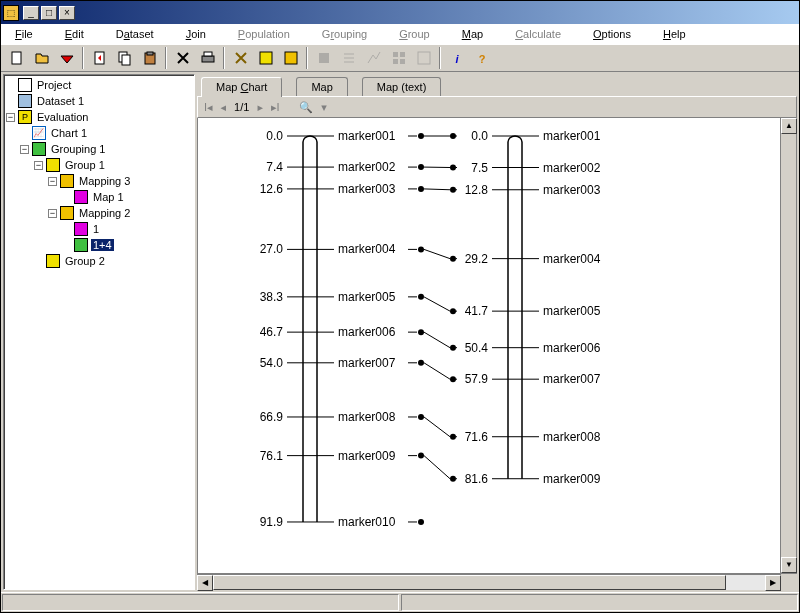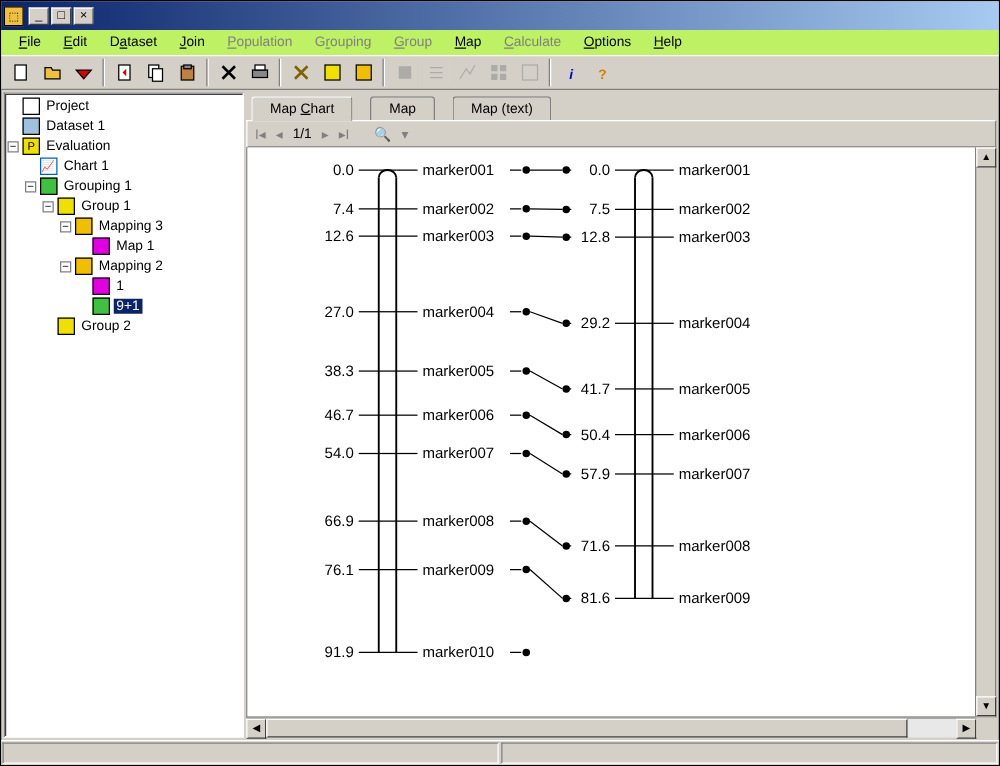--- a/index.html
+++ b/index.html
@@ -8,21 +8,21 @@
 .window { width: 800px; height: 613px; border: 1px solid #000; background: #d4d0c8; display: flex; flex-direction: column; }
 
 
 .titlebar { height: 23px; background: linear-gradient(to right, #0a246a, #a6caf0); display: flex; align-items: center; padding: 0 2px; color: #fff; }
 .titlebar .app-icon { width: 16px; height: 16px; background: #f0c040; border: 1px solid #000; margin-right: 4px; display: inline-flex; align-items: center; justify-content: center; font-size: 9px; color: #000; }
 .titlebar .title { flex: 1; font-weight: bold; font-size: 12px; }
 .titlebar .win-btns { display: flex; gap: 2px; }
 .titlebar .win-btn { width: 16px; height: 14px; background: #d4d0c8; border: 1px solid #fff; border-right-color: #404040; border-bottom-color: #404040; font-size: 10px; line-height: 12px; text-align: center; color: #000; font-family: Arial; }
 
 
-.menubar { height: 20px; background: #bef264; display: flex; align-items: center; padding: 0 6px; gap: 2px; }
+.menubar { height: 20px; background: #ffffff; display: flex; align-items: center; padding: 0 6px; gap: 16px; }
 .menubar .menu-item { padding: 2px 8px; cursor: default; }
 .menubar .menu-item.disabled { color: #808080; }
 .menubar .menu-item u { text-decoration: underline; }
 
 
 .toolbar { height: 28px; background: #d4d0c8; border-top: 1px solid #fff; border-bottom: 1px solid #808080; display: flex; align-items: center; padding: 0 4px; gap: 2px; }
 .toolbar .tb-btn { width: 23px; height: 22px; border: 1px solid #d4d0c8; display: flex; align-items: center; justify-content: center; }
 .toolbar .tb-sep { width: 2px; height: 22px; border-left: 1px solid #808080; border-right: 1px solid #fff; margin: 0 2px; }
 .toolbar .tb-btn svg { width: 16px; height: 16px; }
 .toolbar .tb-btn.disabled { opacity: 0.5; }
@@ -280,21 +280,21 @@
       <div class="tree-node">
           <span class="indent" style="width:56px"></span>
           <span class="spacer"></span>
           <span class="node-icon icon-map"></span>
           <span class="node-label">1</span>
         </div>
       <div class="tree-node">
           <span class="indent" style="width:56px"></span>
           <span class="spacer"></span>
           <span class="node-icon icon-map2"></span>
-          <span class="node-label selected">9+1</span>
+          <span class="node-label selected">1+4</span>
         </div>
       <div class="tree-node">
           <span class="indent" style="width:28px"></span>
           <span class="spacer"></span>
           <span class="node-icon icon-group"></span>
           <span class="node-label">Group 2</span>
         </div>
     </div>
 
     <div class="right-panel">

